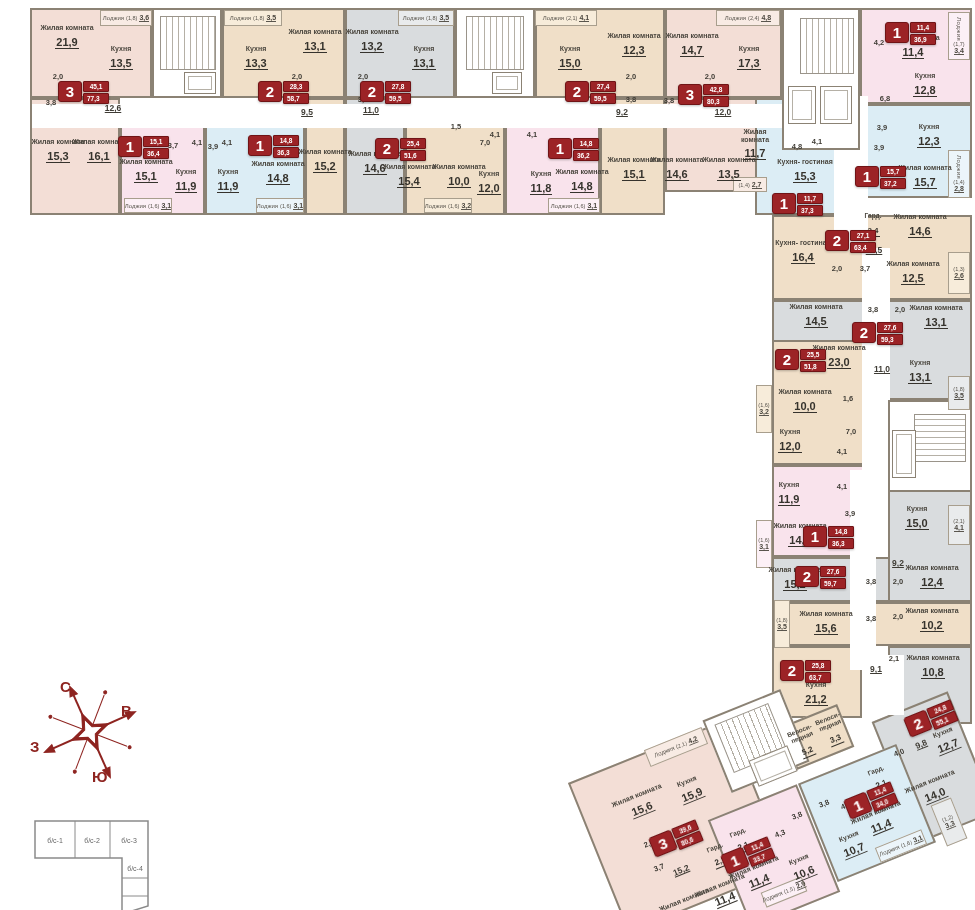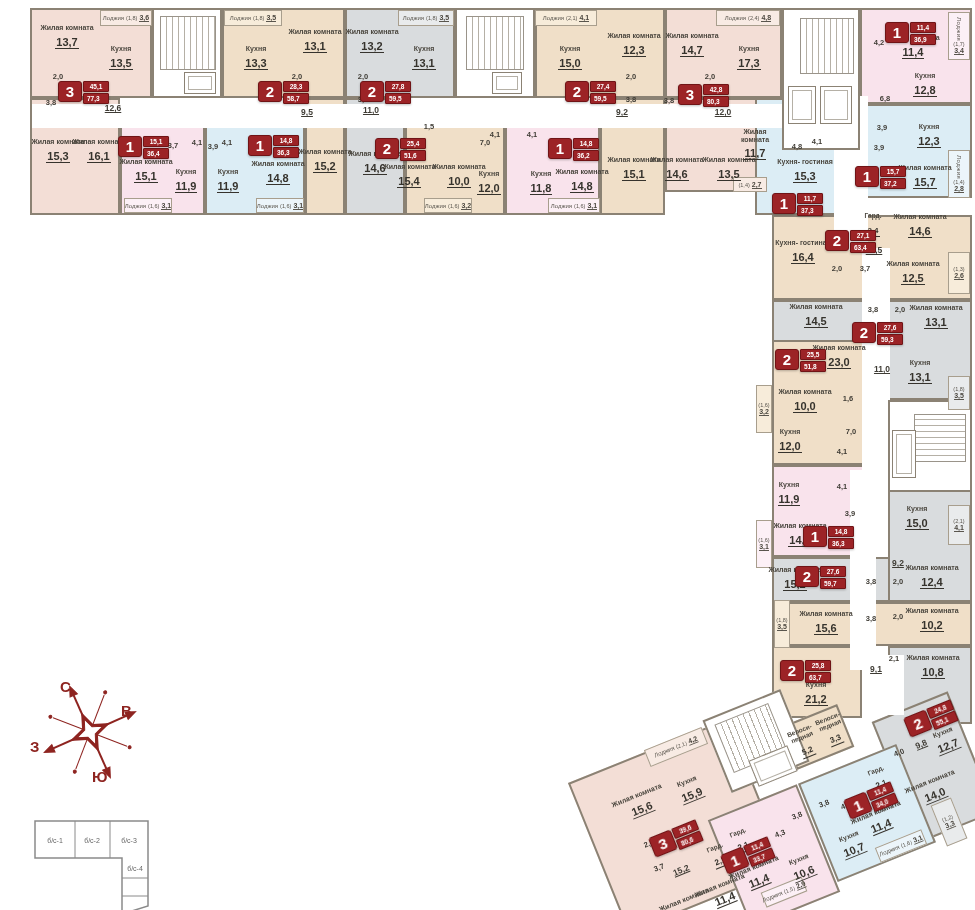--- a/index.html
+++ b/index.html
@@ -192,21 +192,21 @@
       <span class="ln">Лоджия</span>
       <span class="lc">(1,5)</span>
       <span class="la">2,9</span>
     </div>
   <div class="lstrip lblue rot" style="left:876px;top:838px;width:50px;height:16px">
       <span class="ln">Лоджия</span>
       <span class="lc">(1,6)</span>
       <span class="la">3,1</span>
     </div>
 
-  <div class="room" style="left:39px;top:24px"><span class="rn">Жилая комната</span><span class="ra">13,7</span></div>
+  <div class="room" style="left:39px;top:24px"><span class="rn">Жилая комната</span><span class="ra">21,9</span></div>
   <div class="room" style="left:93px;top:45px"><span class="rn">Кухня</span><span class="ra">13,5</span></div>
   <div class="room" style="left:30px;top:138px"><span class="rn">Жилая комната</span><span class="ra">15,3</span></div>
   <div class="room" style="left:71px;top:138px"><span class="rn">Жилая комната</span><span class="ra">16,1</span></div>
   <div class="room" style="left:118px;top:158px"><span class="rn">Жилая комната</span><span class="ra">15,1</span></div>
   <div class="room" style="left:158px;top:168px"><span class="rn">Кухня</span><span class="ra">11,9</span></div>
   <div class="room" style="left:200px;top:168px"><span class="rn">Кухня</span><span class="ra">11,9</span></div>
   <div class="room" style="left:250px;top:160px"><span class="rn">Жилая комната</span><span class="ra">14,8</span></div>
   <div class="room" style="left:228px;top:45px"><span class="rn">Кухня</span><span class="ra">13,3</span></div>
   <div class="room" style="left:287px;top:28px"><span class="rn">Жилая комната</span><span class="ra">13,1</span></div>
   <div class="room" style="left:297px;top:148px"><span class="rn">Жилая комната</span><span class="ra">15,2</span></div>
@@ -274,21 +274,21 @@
   <span class="num" style="left:162px;top:141px">3,7</span>
   <span class="num" style="left:186px;top:138px">4,1</span>
   <span class="num" style="left:202px;top:142px">3,9</span>
   <span class="num" style="left:216px;top:138px">4,1</span>
   <span class="num" style="left:286px;top:72px">2,0</span>
   <span class="num" style="left:286px;top:95px">3,8</span>
   <span class="num numb" style="left:296px;top:107px">9,5</span>
   <span class="num" style="left:352px;top:72px">2,0</span>
   <span class="num" style="left:352px;top:95px">3,8</span>
   <span class="num numb" style="left:360px;top:105px">11,0</span>
-  <span class="num" style="left:418px;top:122px">1,5</span>
+  <span class="num" style="left:445px;top:122px">1,5</span>
   <span class="num" style="left:484px;top:130px">4,1</span>
   <span class="num" style="left:474px;top:138px">7,0</span>
   <span class="num" style="left:521px;top:130px">4,1</span>
   <span class="num" style="left:544px;top:141px">3,9</span>
   <span class="num" style="left:620px;top:72px">2,0</span>
   <span class="num" style="left:620px;top:95px">3,8</span>
   <span class="num numb" style="left:611px;top:107px">9,2</span>
   <span class="num" style="left:699px;top:72px">2,0</span>
   <span class="num" style="left:658px;top:96px">3,8</span>
   <span class="num numb" style="left:712px;top:107px">12,0</span>

